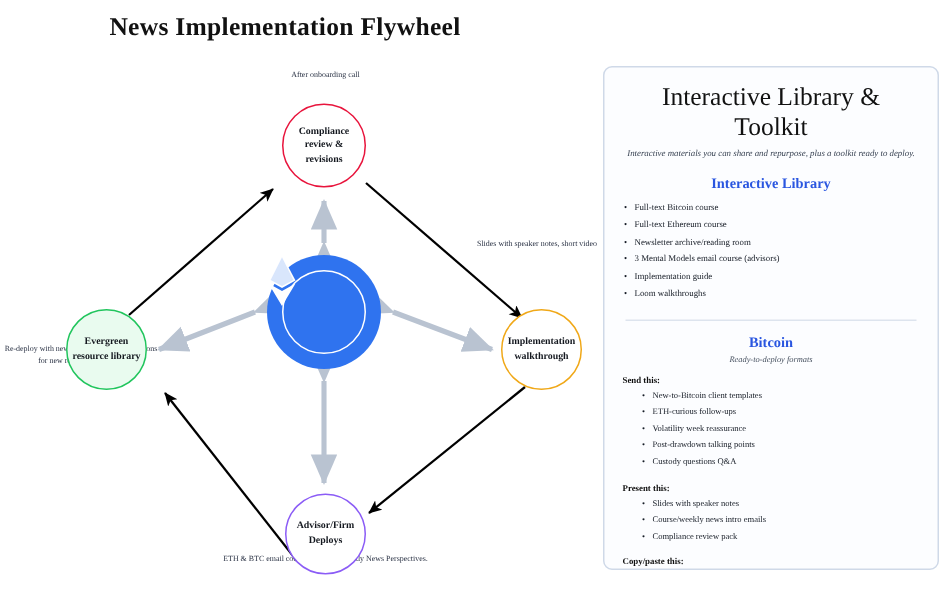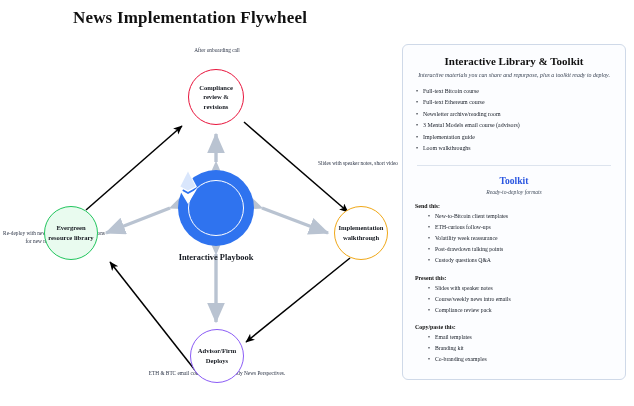--- a/index.html
+++ b/index.html
@@ -34,21 +34,21 @@
   #cap-top{left:158px;top:13px;width:118px;}
   #cap-left{left:2px;top:196px;width:104px;}
   #cap-right{left:312px;top:126px;width:92px;}
   #cap-bottom{left:146px;top:336px;width:142px;}
   
   #panel{
     position:absolute;left:402px;top:44px;width:224px;height:336px;
     border:1px solid #cfd9e8;border-radius:6px;background:#fcfdff;box-sizing:border-box;
     padding:10px 12px 0 12px;overflow:hidden;
   }
-  #panel-title{text-align:center;font-size:11px;font-weight:bold;color:#111;}
+  #panel-title{text-align:center;font-size:17px;font-weight:normal;color:#111;}
   #panel-sub{text-align:center;font-size:5.9px;font-style:italic;color:#3a4454;
     line-height:1.5;margin-top:4px;}
   .sec-head{text-align:center;font-size:9.6px;font-weight:bold;color:#2a56e0;margin-top:9px;}
   .sec-sub{text-align:center;font-size:5.6px;font-style:italic;color:#46505f;margin-top:3px;}
   .blist{list-style:none;margin:6px 0 0 0;padding:0;}
   .blist li{font-size:5.9px;line-height:1.95;color:#161c26;padding-left:8px;position:relative;}
   .blist li:before{content:"\2022";position:absolute;left:1px;color:#161c26;}
   #divider{height:1px;background:#dde4ee;margin:10px 2px 0 2px;}
   .grp-label{font-size:5.9px;font-weight:bold;color:#111;margin-top:8px;}
   .sublist{list-style:none;margin:2px 0 0 0;padding:0 0 0 13px;}
@@ -102,39 +102,39 @@
 
   <div id="center-node">
     <div id="center-ring">
       <svg width="20" height="34" viewBox="0 0 20 34">
         <path d="M10,0 L19,17 L10,22 L1,17 Z" fill="#ffffff"></path>
         <path d="M10,24 L19,19 L10,34 L1,19 Z" fill="#ffffff"></path>
         <path d="M10,1.5 L17.6,16.6 L10,20.6 L2.4,16.6 Z" fill="#2f73ef" opacity="0.18"></path>
       </svg>
     </div>
   </div>
-  <div id="center-label">Interactive Playbook</div>
 </div>
 
 <div id="panel">
   <div id="panel-title">Interactive Library &amp; Toolkit</div>
   <div id="panel-sub">Interactive materials you can share and repurpose, plus a toolkit ready to deploy.</div>
 
+  <div class="sec-head">Interactive Library</div>
   <ul class="blist">
     <li>Full-text Bitcoin course</li>
     <li>Full-text Ethereum course</li>
     <li>Newsletter archive/reading room</li>
     <li>3 Mental Models email course (advisors)</li>
     <li>Implementation guide</li>
     <li>Loom walkthroughs</li>
   </ul>
 
   <div id="divider"></div>
 
-  <div class="sec-head">Toolkit</div>
+  <div class="sec-head">Bitcoin</div>
   <div class="sec-sub">Ready-to-deploy formats</div>
 
   <div class="grp-label">Send this:</div>
   <ul class="sublist">
     <li>New-to-Bitcoin client templates</li>
     <li>ETH-curious follow-ups</li>
     <li>Volatility week reassurance</li>
     <li>Post-drawdown talking points</li>
     <li>Custody questions Q&amp;A</li>
   </ul>

